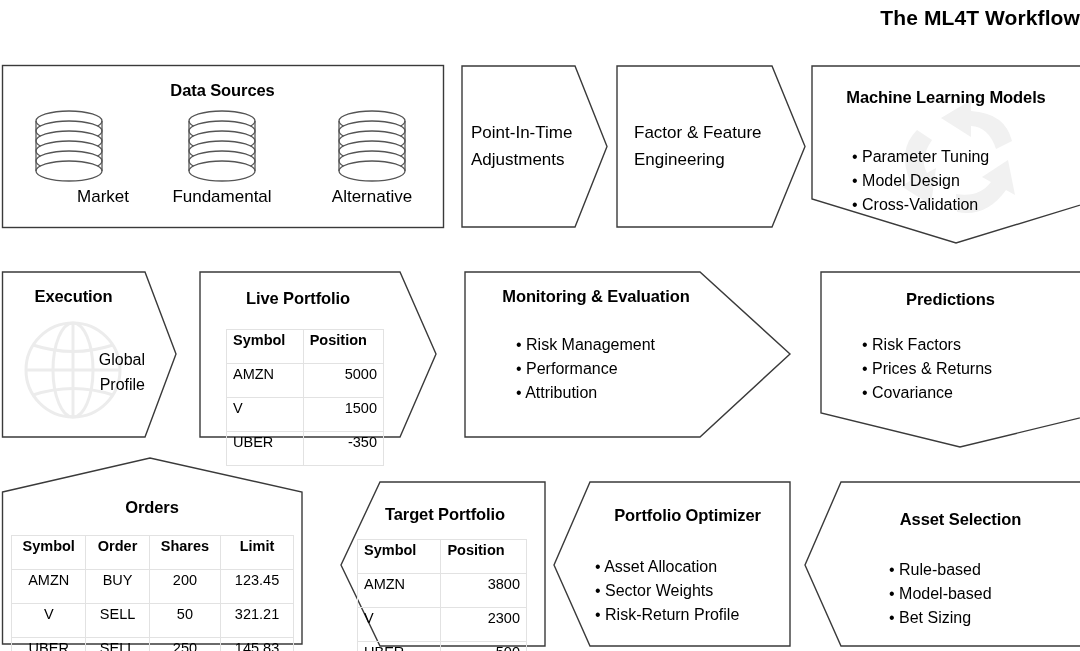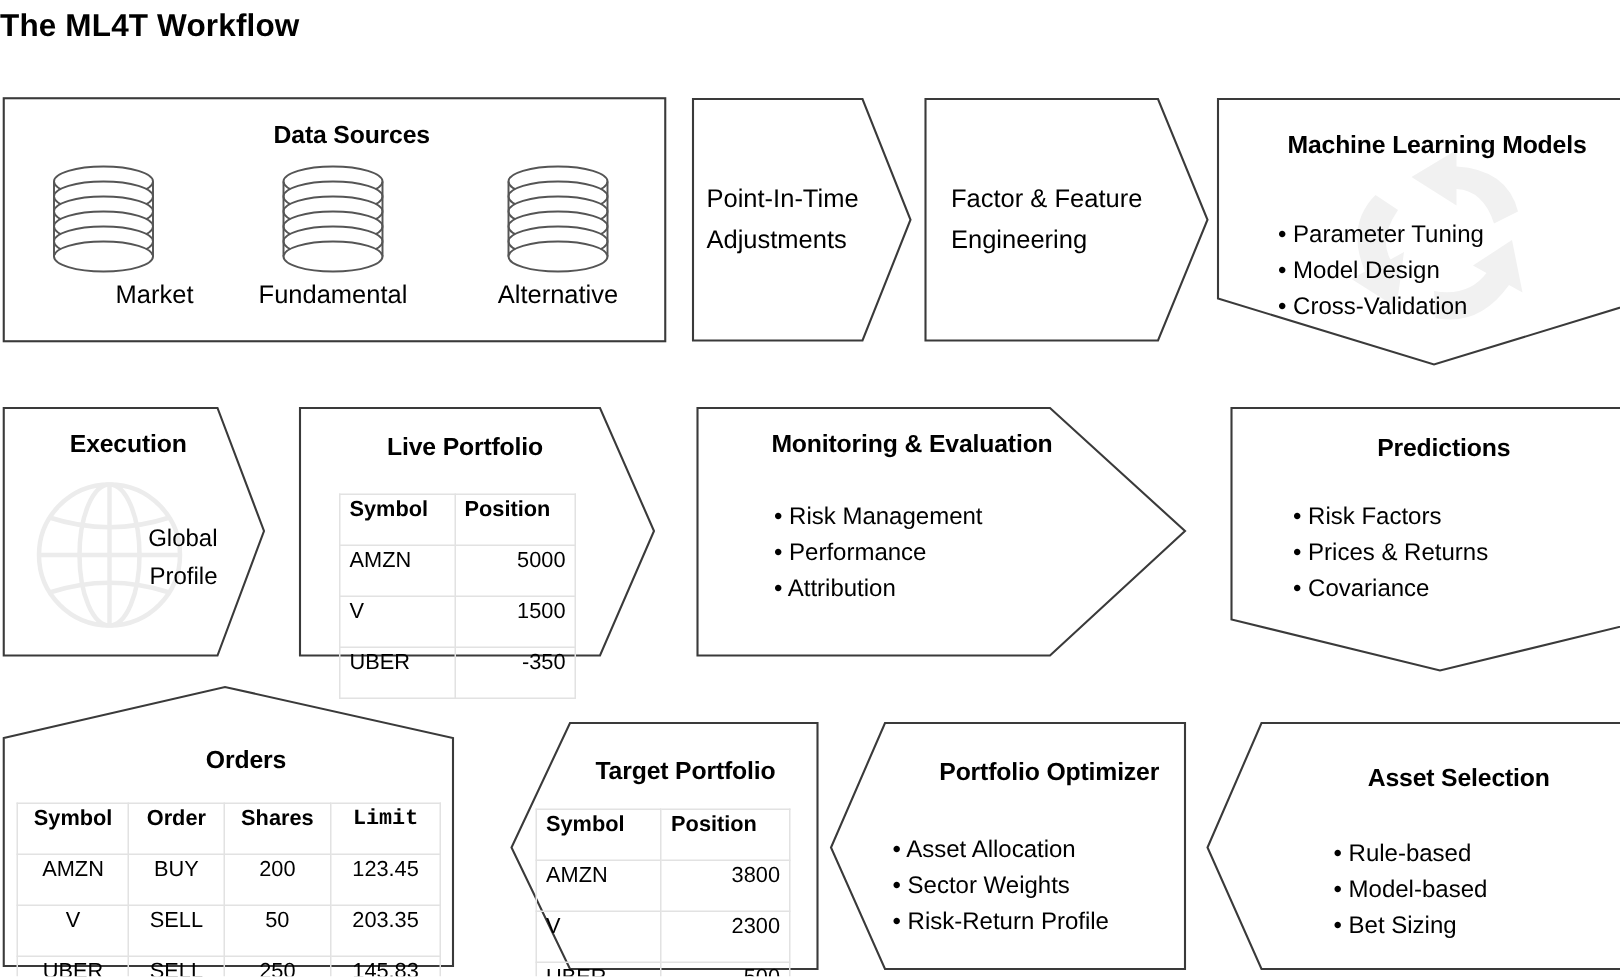--- a/index.html
+++ b/index.html
@@ -45,32 +45,31 @@
     stroke-width: 1.3;
   }
   .ov {
     position: absolute;
   }
   #page-title {
     position: absolute;
     left: 0;
     top: 6px;
     width: 1080px;
-    text-align: left;
+    text-align: right;
     font-size: 21px;
     font-weight: bold;
     letter-spacing: 0.1px;
   }
   .box-title {
     position: absolute;
     font-size: 16.5px;
     font-weight: bold;
     text-align: center;
     letter-spacing: -0.1px;
-    padding-left: 12px;
   }
   .plain-text {
     position: absolute;
     font-size: 17px;
     line-height: 27px;
   }
   .bullets {
     position: absolute;
     font-size: 16px;
     line-height: 24px;
@@ -247,35 +246,35 @@
     <div>• <span>Covariance</span></div>
   </div>
 
   <div class="box-title ov" style="left:2px; top:498px; width:300px;">Orders</div>
   <table class="dt" style="left:11px; top:535px; width:283px;">
     <thead>
       <tr>
         <th class="al-c" style="width:72px;">Symbol</th>
         <th class="al-c" style="width:63px;">Order</th>
         <th class="al-c" style="width:70px;">Shares</th>
-        <th class="al-c" style="width:78px;font-family:Liberation Mono, monospace;">Limit</th>
+        <th class="al-c" style="width:78px;">Limit</th>
       </tr>
     </thead>
     <tbody>
       <tr>
         <td class="al-c">AMZN</td>
         <td class="al-c">BUY</td>
         <td class="al-c">200</td>
         <td class="al-c">123.45</td>
       </tr>
       <tr>
         <td class="al-c">V</td>
         <td class="al-c">SELL</td>
         <td class="al-c">50</td>
-        <td class="al-c">203.35</td>
+        <td class="al-c">321.21</td>
       </tr>
       <tr>
         <td class="al-c">UBER</td>
         <td class="al-c">SELL</td>
         <td class="al-c">250</td>
         <td class="al-c">145.83</td>
       </tr>
     </tbody>
   </table>
 

